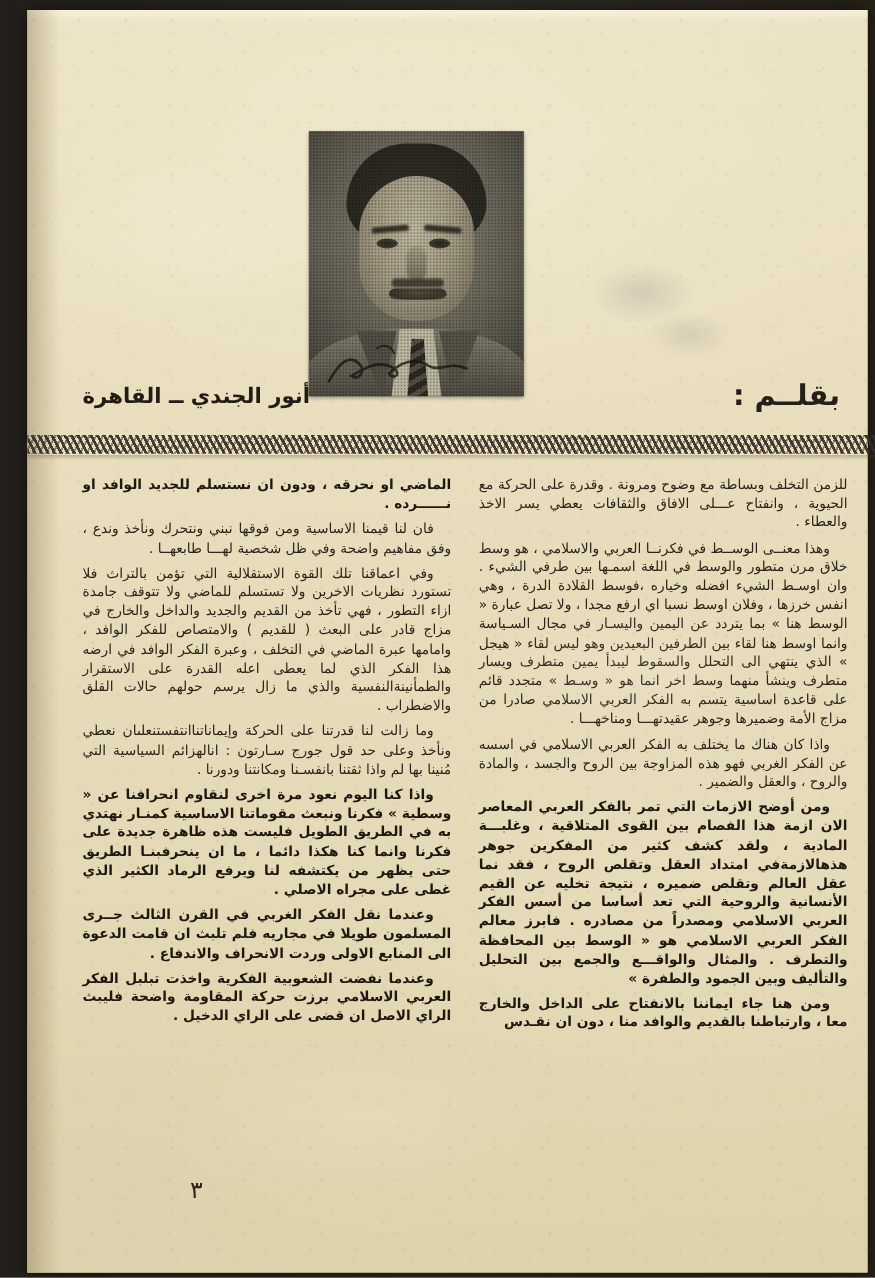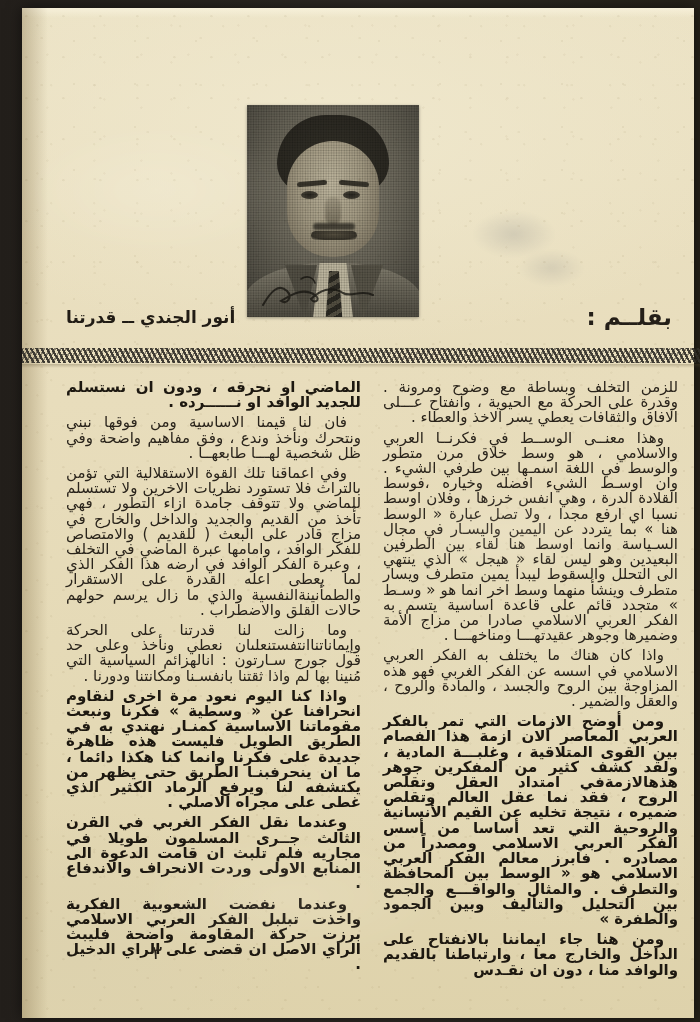--- a/index.html
+++ b/index.html
@@ -150,21 +150,21 @@
 
   
   .columns{
     position:absolute;left:44px;top:372px;width:612px;height:560px;
     display:flex;flex-direction:row;gap:22px;
   }
   .col{width:295px;}
   .col p{
     margin:0 0 2px 0;
     font-family:"DejaVu Sans","Liberation Sans",sans-serif;
-    font-size:15px;
+    font-size:11px;
     line-height:15.2px;
     color:#2a241b;
     text-align:justify;
     text-justify:inter-word;
     direction:rtl;
   }
   .col p.indent{text-indent:14px;}
   .col p.bold{font-weight:700;color:#1d1810;}
   .col p.spaced{margin-bottom:5px;}
 
@@ -223,21 +223,21 @@
           <path d="M6 40 C14 26, 22 18, 30 26 C36 32, 30 40, 24 36 C34 30, 46 22, 58 30 C64 34, 58 40, 54 34 C62 26, 74 20, 86 28 C94 33, 104 24, 116 30" fill="none" stroke="#1b1914" stroke-width="2.1" stroke-linecap="round"></path>
           <path d="M44 14 C50 10, 56 12, 58 18" fill="none" stroke="#1b1914" stroke-width="1.6" stroke-linecap="round"></path>
         </svg>
         <div class="halftone"></div>
         <div class="photo-tint"></div>
       </div>
     </div>
 
     <div class="byline-row">
       <span class="byline-label">بقلــم :</span>
-      <span class="byline-name">أنور الجندي ــ قدرتنا</span>
+      <span class="byline-name">أنور الجندي ــ القاهرة</span>
     </div>
 
     <div class="deco-rule"></div>
     <div class="deco-rule-shadow"></div>
 
     <div class="columns">
       <div class="col" id="col-right">
           <p class="spaced">للزمن التخلف وبساطة مع وضوح ومرونة . وقدرة على الحركة مع الحيوية ، وانفتاح عـــلى الافاق والثقافات يعطي يسر الاخذ والعطاء .</p>
           <p class="indent spaced">وهذا معنــى الوســط في فكرنــا العربي والاسلامي ، هو وسط خلاق مرن متطور والوسط في اللغة اسمـها بين طرفي الشيء . وان اوسـط الشيء افضله وخياره ،فوسط القلادة الدرة ، وهي انفس خرزها ، وفلان اوسط نسبا اي ارفع مجدا ، ولا تصل عبارة « الوسط هنا » بما يتردد عن اليمين واليسـار في مجال السـياسة وانما اوسط هنا لقاء بين الطرفين البعيدين وهو ليس لقاء « هيجل » الذي ينتهي الى التحلل والسقوط ليبدأ يمين متطرف ويسار متطرف وينشأ منهما وسط اخر انما هو « وسـط » متجدد قائم على قاعدة اساسية يتسم به الفكر العربي الاسلامي صادرا من مزاج الأمة وضميرها وجوهر عقيدتهـــا ومناخهـــا .</p>
           <p class="indent spaced">واذا كان هناك ما يختلف به الفكر العربي الاسلامي في اسسه عن الفكر الغربي فهو هذه المزاوجة بين الروح والجسد ، والمادة والروح ، والعقل والضمير .</p>

